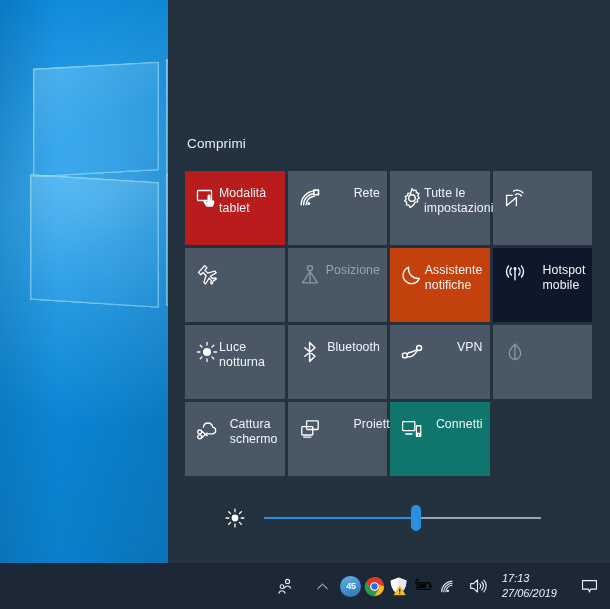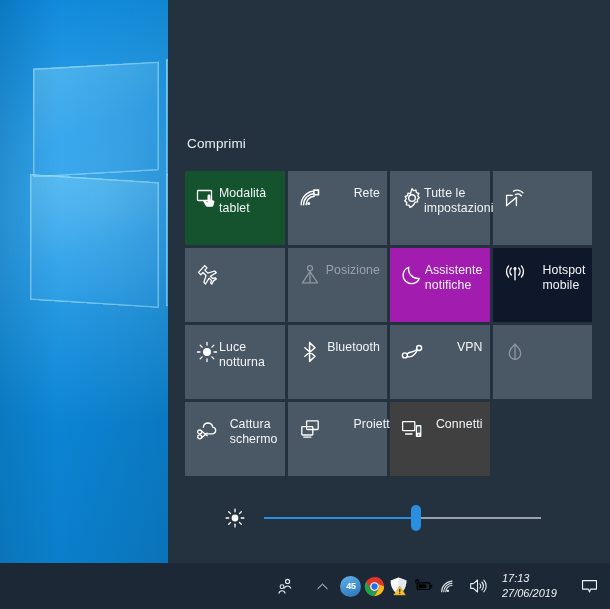--- a/index.html
+++ b/index.html
@@ -249,21 +249,21 @@
     <div class="pane" id="pane-br"></div>
     <div class="vignette"></div>
   </div>
 
   <div id="action-center" style="background: rgb(36, 49, 63);">
 
     <div id="collapse-link">Comprimi</div>
 
     <div id="tile-grid">
 
-      <div class="tile" style="background: #14532d;">
+      <div class="tile" style="background: #b91c1c;">
         <span class="tile-icon">
           <svg viewBox="0 0 24 24" fill="none" stroke="currentColor" stroke-width="1.3">
             <rect x="2.5" y="4.5" width="14" height="10" rx="0.8"></rect>
             <path d="M12.5 10.2c0-1 .7-1.7 1.5-1.7s1.5.7 1.5 1.7v3.2l2.8 1.1c.9.35 1.3 1.2 1 2.1l-.9 2.8c-.25.8-1 1.3-1.8 1.3h-4.2c-.7 0-1.35-.35-1.7-.95l-2.1-3.4c-.4-.65-.2-1.5.45-1.85.5-.28 1.1-.2 1.5.18l1.95 1.8z" fill="currentColor" stroke="none"></path>
           </svg>
         </span>
         <span class="tile-label">Modalità tablet</span>
       </div>
 
       <div class="tile" style="background: rgb(74, 87, 101);">
@@ -315,21 +315,21 @@
         <span class="tile-icon">
           <svg viewBox="0 0 24 24" fill="none" stroke="currentColor" stroke-width="1.3">
             <circle cx="12" cy="5.2" r="2.5"></circle>
             <path d="M12 8.6 L4.4 19.8 h15.2 z" stroke-linejoin="round"></path>
             <path d="M12 8.6 V19.8"></path>
           </svg>
         </span>
         <span class="tile-label">Posizione</span>
       </div>
 
-      <div class="tile" style="background: #a21caf;">
+      <div class="tile" style="background: #c2410c;">
         <span class="tile-icon">
           <svg viewBox="0 0 24 24" fill="none" stroke="currentColor" stroke-width="1.4">
             <path d="M19.3 15.4 A8.4 8.4 0 1 1 8.7 4.3 A9.6 9.6 0 0 0 19.3 15.4 z" stroke-linejoin="round"></path>
           </svg>
         </span>
         <span class="tile-label">Assistente
 notifiche</span>
       </div>
 
       <div class="tile" style="background: #0f172a; gap: 16px;">
@@ -413,21 +413,21 @@
         <span class="tile-icon">
           <svg viewBox="0 0 24 24" fill="none" stroke="currentColor" stroke-width="1.3">
             <rect x="8.6" y="3.9" width="11.6" height="8.6" rx="0.7"></rect>
             <rect x="3.8" y="9.6" width="11.0" height="8.4" rx="0.7"></rect>
             <path d="M5.8 20.2 h7.0" stroke-linecap="round"></path>
           </svg>
         </span>
         <span class="tile-label">Proietta</span>
       </div>
 
-      <div class="tile" style="background: #404040;">
+      <div class="tile" style="background: #0f766e;">
         <span class="tile-icon">
           <svg viewBox="0 0 24 24" fill="none" stroke="currentColor" stroke-width="1.3">
             <rect x="2.6" y="4.6" width="12.2" height="9.0" rx="0.7"></rect>
             <path d="M5.6 17.0 h6.4" stroke-linecap="round"></path>
             <rect x="15.8" y="8.0" width="5.6" height="12.0" rx="0.9" fill="currentColor" stroke="none"></rect>
             <rect x="17.0" y="9.6" width="3.2" height="6.2" rx="0.3" fill="#4a5765" stroke="none"></rect>
             <circle cx="18.6" cy="18.0" r="0.8" fill="#4a5765" stroke="none"></circle>
           </svg>
         </span>
         <span class="tile-label">Connetti</span>

